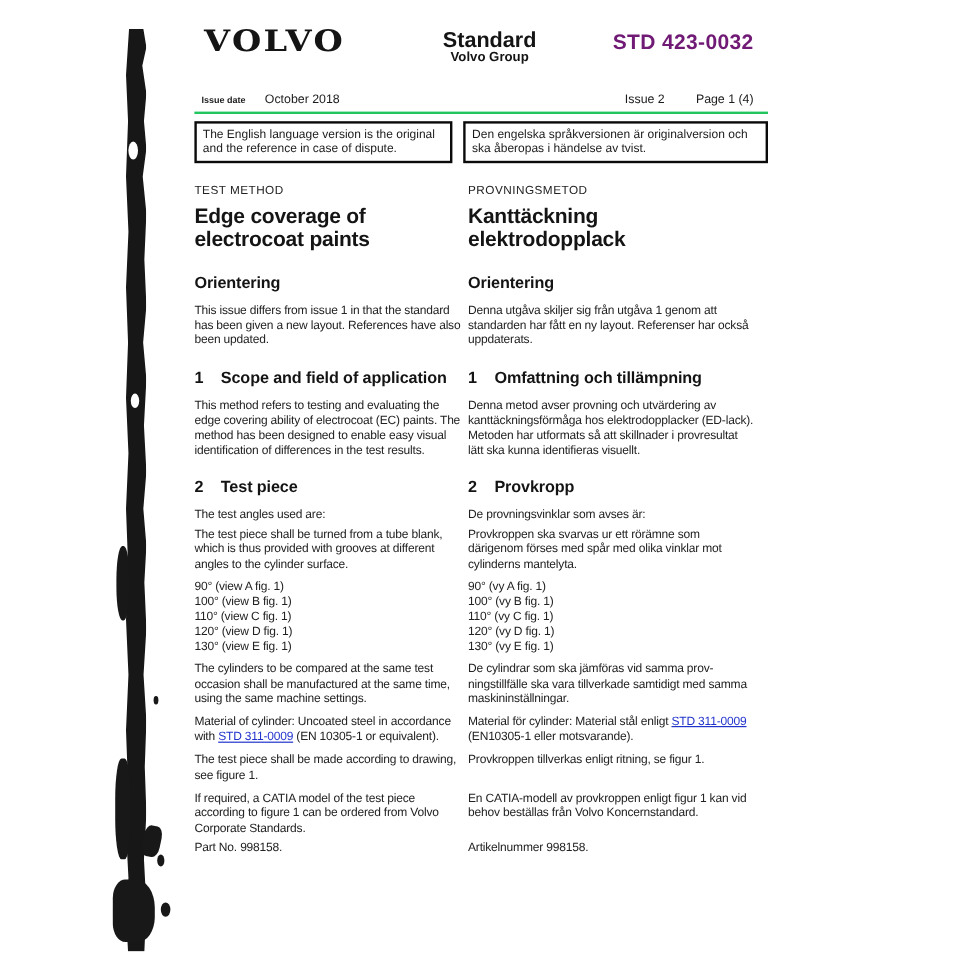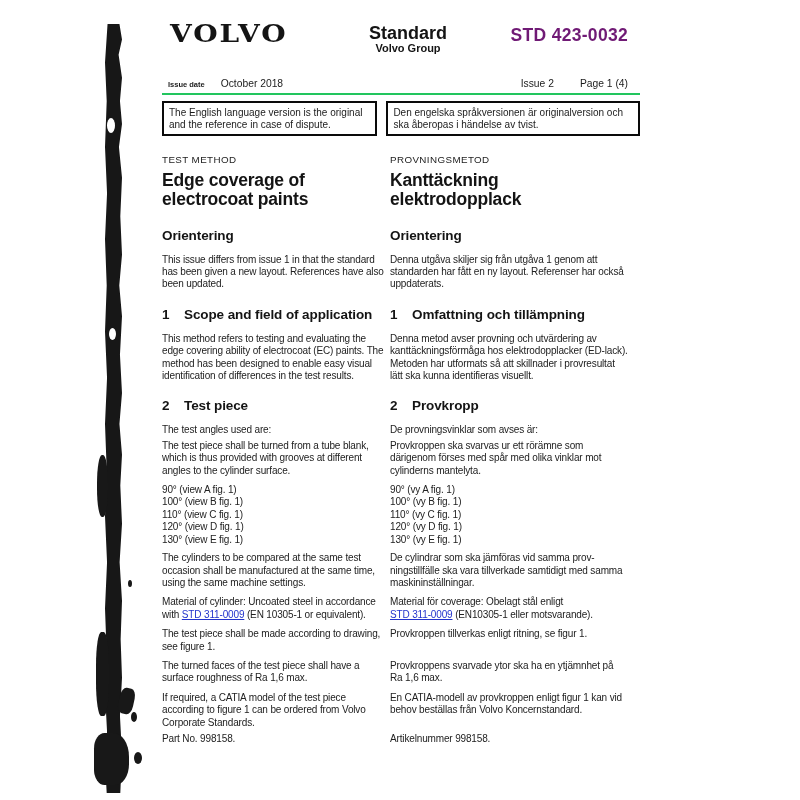--- a/index.html
+++ b/index.html
@@ -170,32 +170,28 @@
 130° (vy E fig. 1)</div>
     </div>
 
     <div class="row">
       <div class="cl para">The cylinders to be compared at the same test occasion shall be manufactured at the same time, using the same machine settings.</div>
       <div class="cr para">De cylindrar som ska jämföras vid samma prov-ningstillfälle ska vara tillverkade samtidigt med samma maskininställningar.</div>
     </div>
 
     <div class="row">
       <div class="cl para"><span>Material of cylinder: Uncoated steel in accordance with </span><a class="doclink" style="white-space:nowrap">STD 311-0009</a><span> (EN 10305-1 or equivalent).</span></div>
-      <div class="cr para"><span>Material för coverage: Obelagt stål enligt </span><a class="doclink" style="white-space:nowrap">STD 311-0009</a><span> (EN10305-1 eller motsvarande).</span></div>
+      <div class="cr para"><span>Material för cylinder: Material stål enligt </span><a class="doclink" style="white-space:nowrap">STD 311-0009</a><span> (EN10305-1 eller motsvarande).</span></div>
     </div>
 
     <div class="row">
       <div class="cl para">The test piece shall be made according to drawing, see figure 1.</div>
       <div class="cr para">Provkroppen tillverkas enligt ritning, se figur 1.</div>
     </div>
 
-    <div class="row">
-      <div class="cl para">The turned faces of the test piece shall have a surface roughness of Ra 1,6 max.</div>
-      <div class="cr para">Provkroppens svarvade ytor ska ha en ytjämnhet på Ra 1,6 max.</div>
-    </div>
 
     <div class="row">
       <div class="cl para endnote">If required, a CATIA model of the test piece according to figure 1 can be ordered from Volvo Corporate Standards.</div>
       <div class="cr para endnote">En CATIA-modell av provkroppen enligt figur 1 kan vid behov beställas från Volvo Koncernstandard.</div>
     </div>
 
     <div class="row">
       <div class="cl para">Part No. 998158.</div>
       <div class="cr para">Artikelnummer 998158.</div>
     </div>

